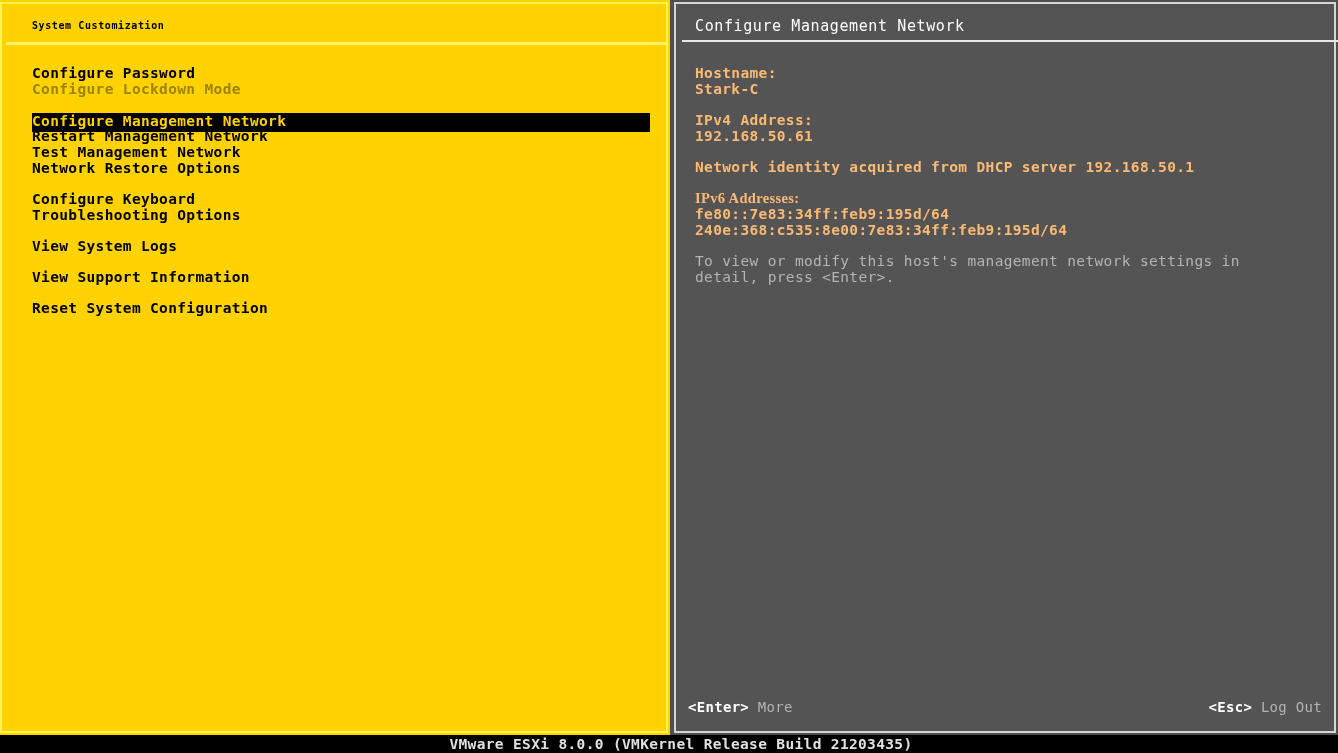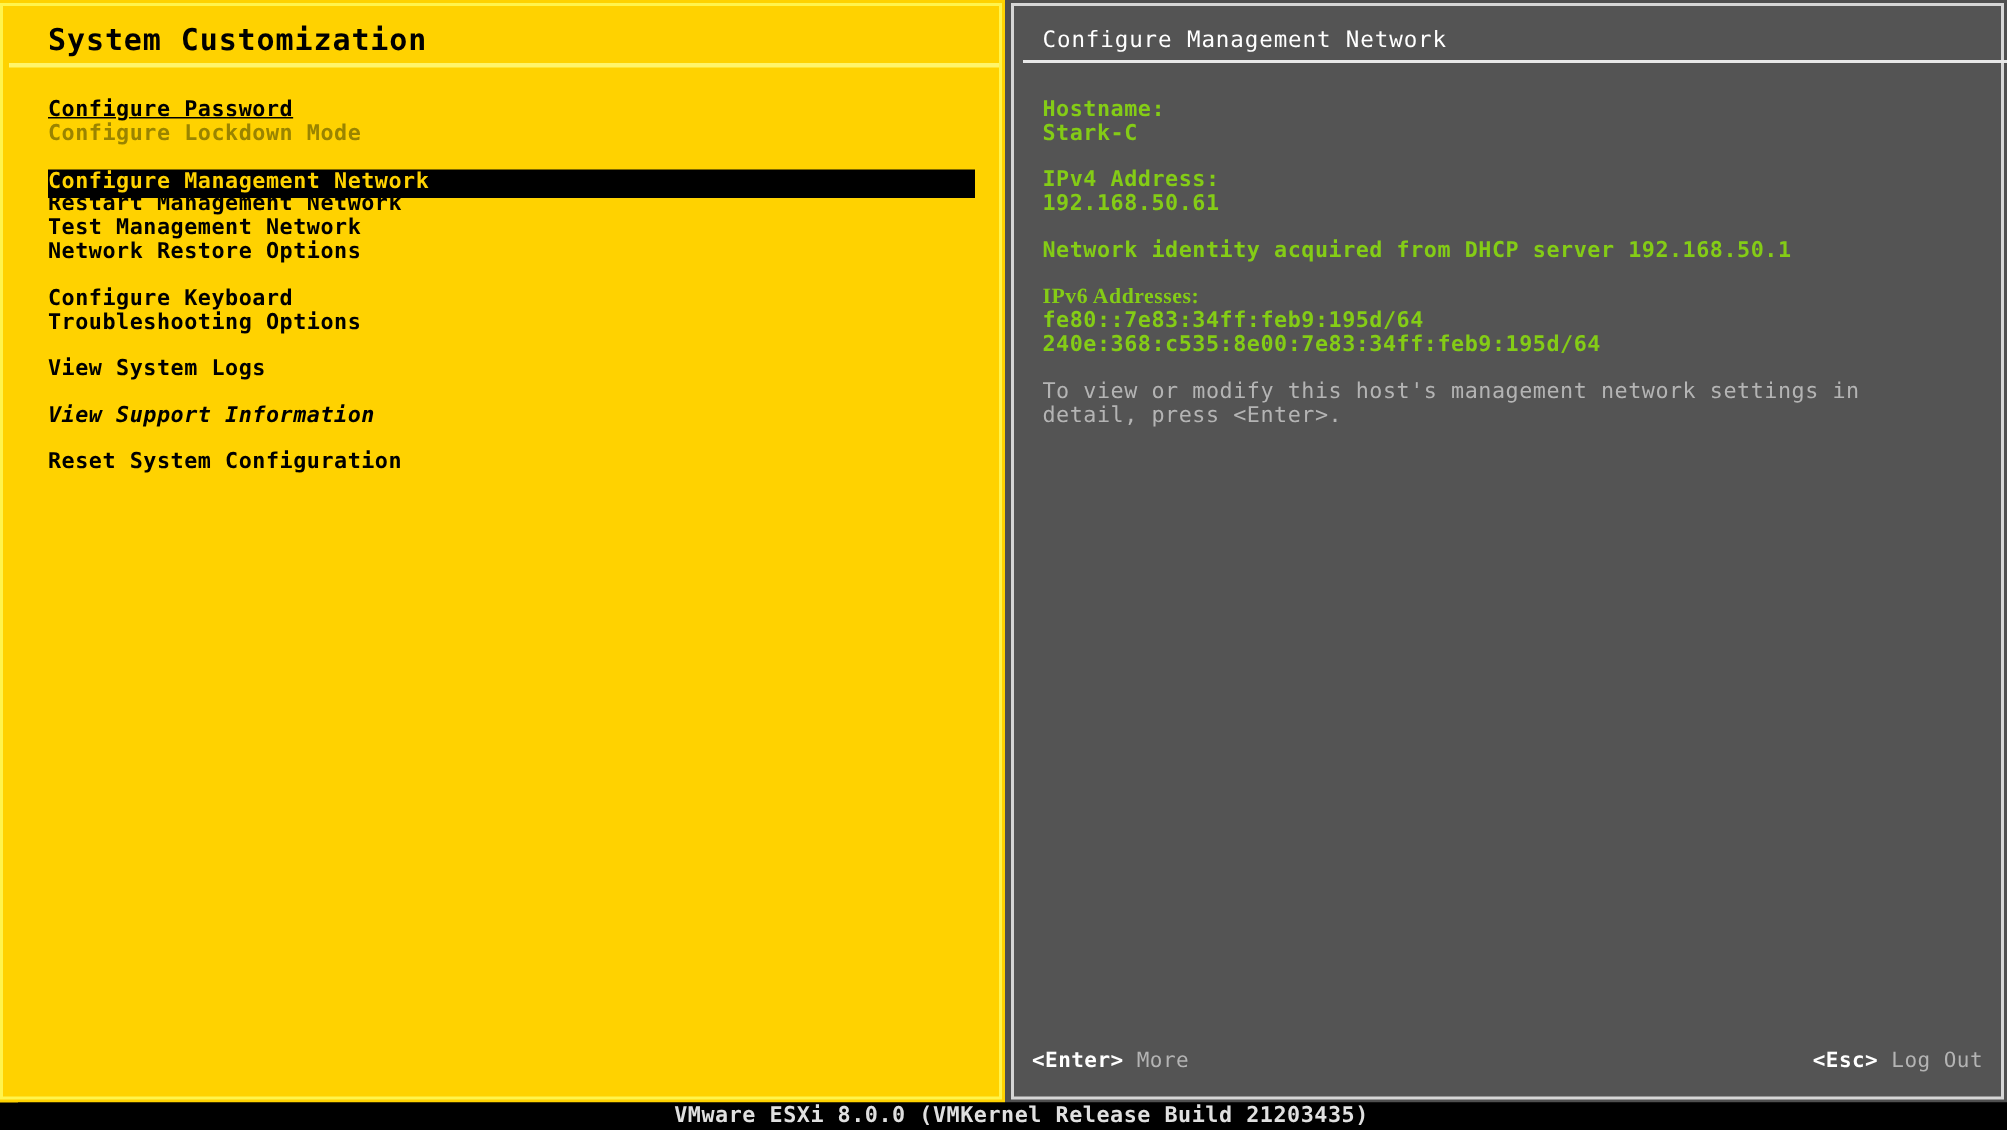--- a/index.html
+++ b/index.html
@@ -42,21 +42,21 @@
     height: 731px;
     border: 2px solid #fff44d;
     box-sizing: border-box;
     background: #ffd200;
   }
 
   #left-title {
     position: absolute;
     left: 30px;
     top: 13px;
-    font-size: 20px;
+    font-size: 10px;
     line-height: 18px;
     letter-spacing: 0.6px;
     color: #000000;
     font-weight: bold;
     white-space: pre;
   }
   #left-title-sep {
     position: absolute;
     left: 4px;
     top: 38px;
@@ -126,21 +126,21 @@
     background: #e8e8e8;
   }
 
   .rline {
     position: absolute;
     left: 19px;
     font-size: 14.5px;
     line-height: 15.6px;
     letter-spacing: 0.35px;
     white-space: pre;
-    color: #84cc16;
+    color: #fdba74;
     font-weight: bold;
   }
   .rline.dim {
     color: #b4b4b4;
     font-weight: normal;
   }
 
   
   .hint {
     position: absolute;
@@ -202,30 +202,30 @@
 <div id="screen">
 
   <div id="left-panel">
     <div class="rim">
 
       <div id="left-title">System Customization</div>
 
       <div id="left-title-sep"></div>
 
       <div id="left-menu">
-          <div class="lmenu" style="top: 62px; text-decoration: underline;">Configure Password</div>
+          <div class="lmenu" style="top: 62px;">Configure Password</div>
           <div class="lmenu dim" style="top: 78px;">Configure Lockdown Mode</div>
           <div class="lmenu sel" style="top: 109px;">Configure Management Network</div>
           <div class="lmenu" style="top: 125px;">Restart Management Network</div>
           <div class="lmenu" style="top: 141px;">Test Management Network</div>
           <div class="lmenu" style="top: 157px;">Network Restore Options</div>
           <div class="lmenu" style="top: 188px;">Configure Keyboard</div>
           <div class="lmenu" style="top: 204px;">Troubleshooting Options</div>
           <div class="lmenu" style="top: 235px;">View System Logs</div>
-          <div class="lmenu" style="top: 266px; font-style: italic;">View Support Information</div>
+          <div class="lmenu" style="top: 266px;">View Support Information</div>
           <div class="lmenu" style="top: 297px;">Reset System Configuration</div>
         </div>
 
     </div>
   </div>
 
   <div id="right-panel">
     <div class="rim">
 
       <div id="right-title">Configure Management Network</div>

